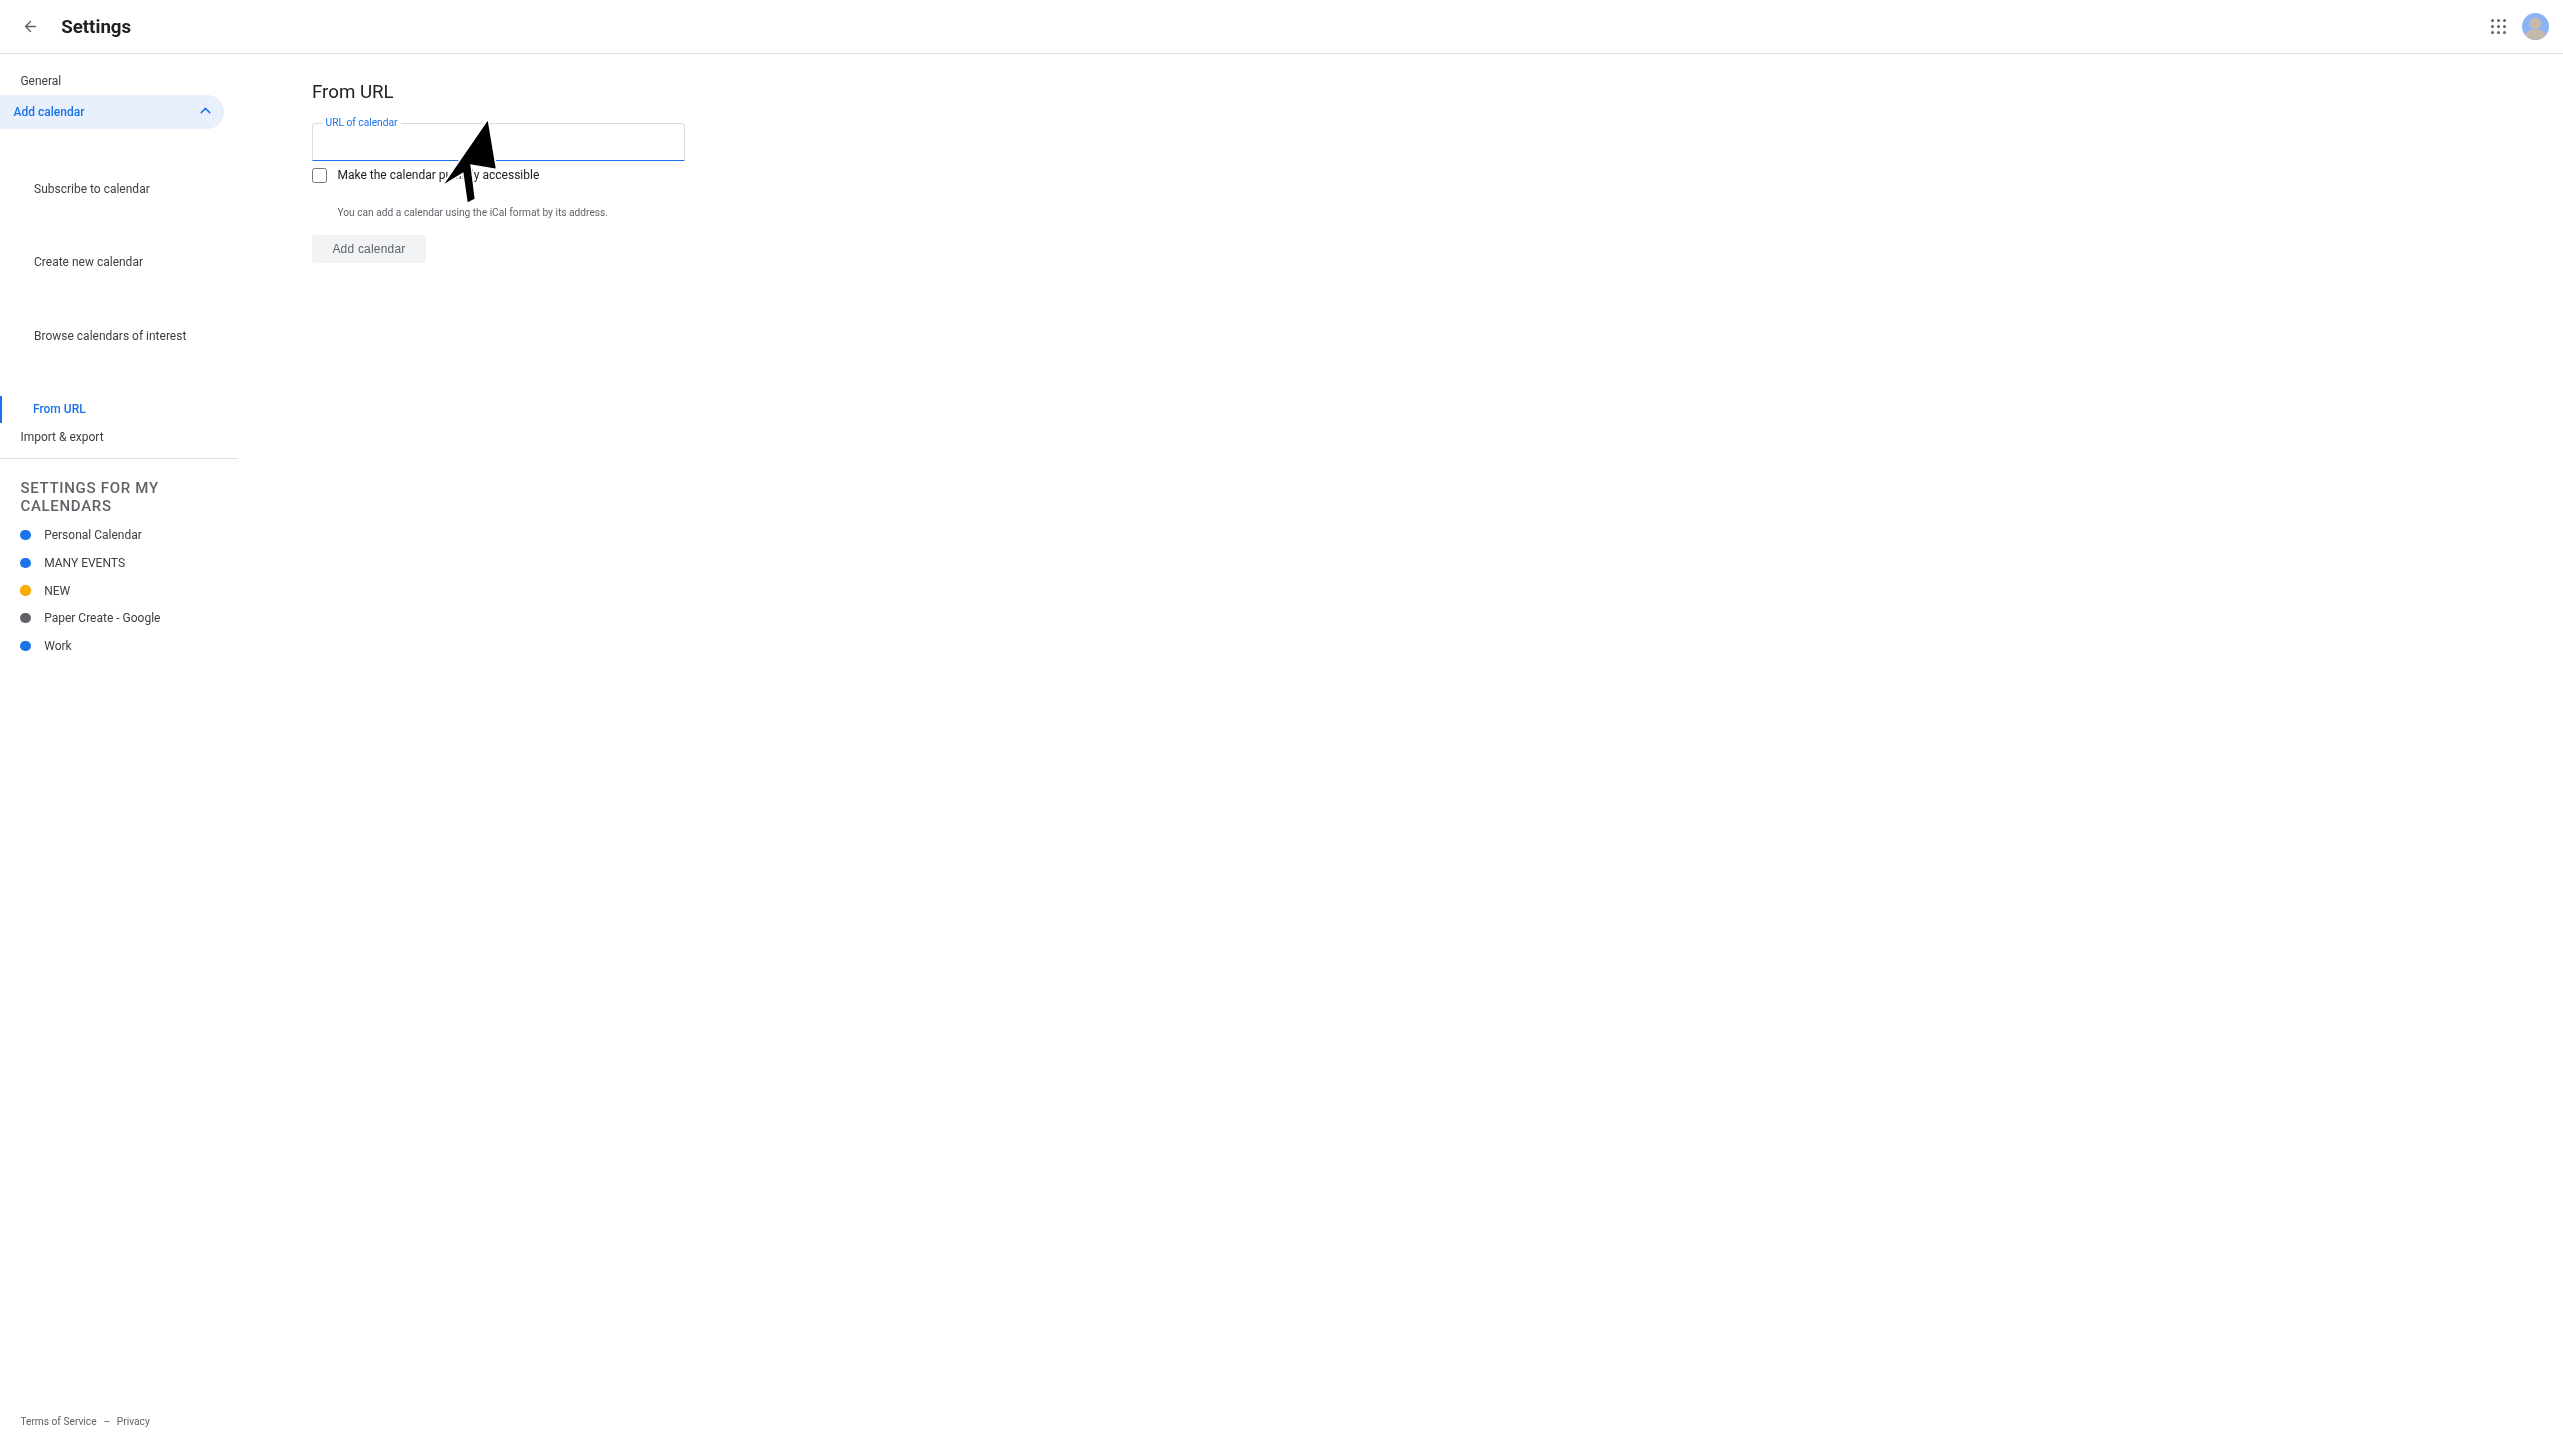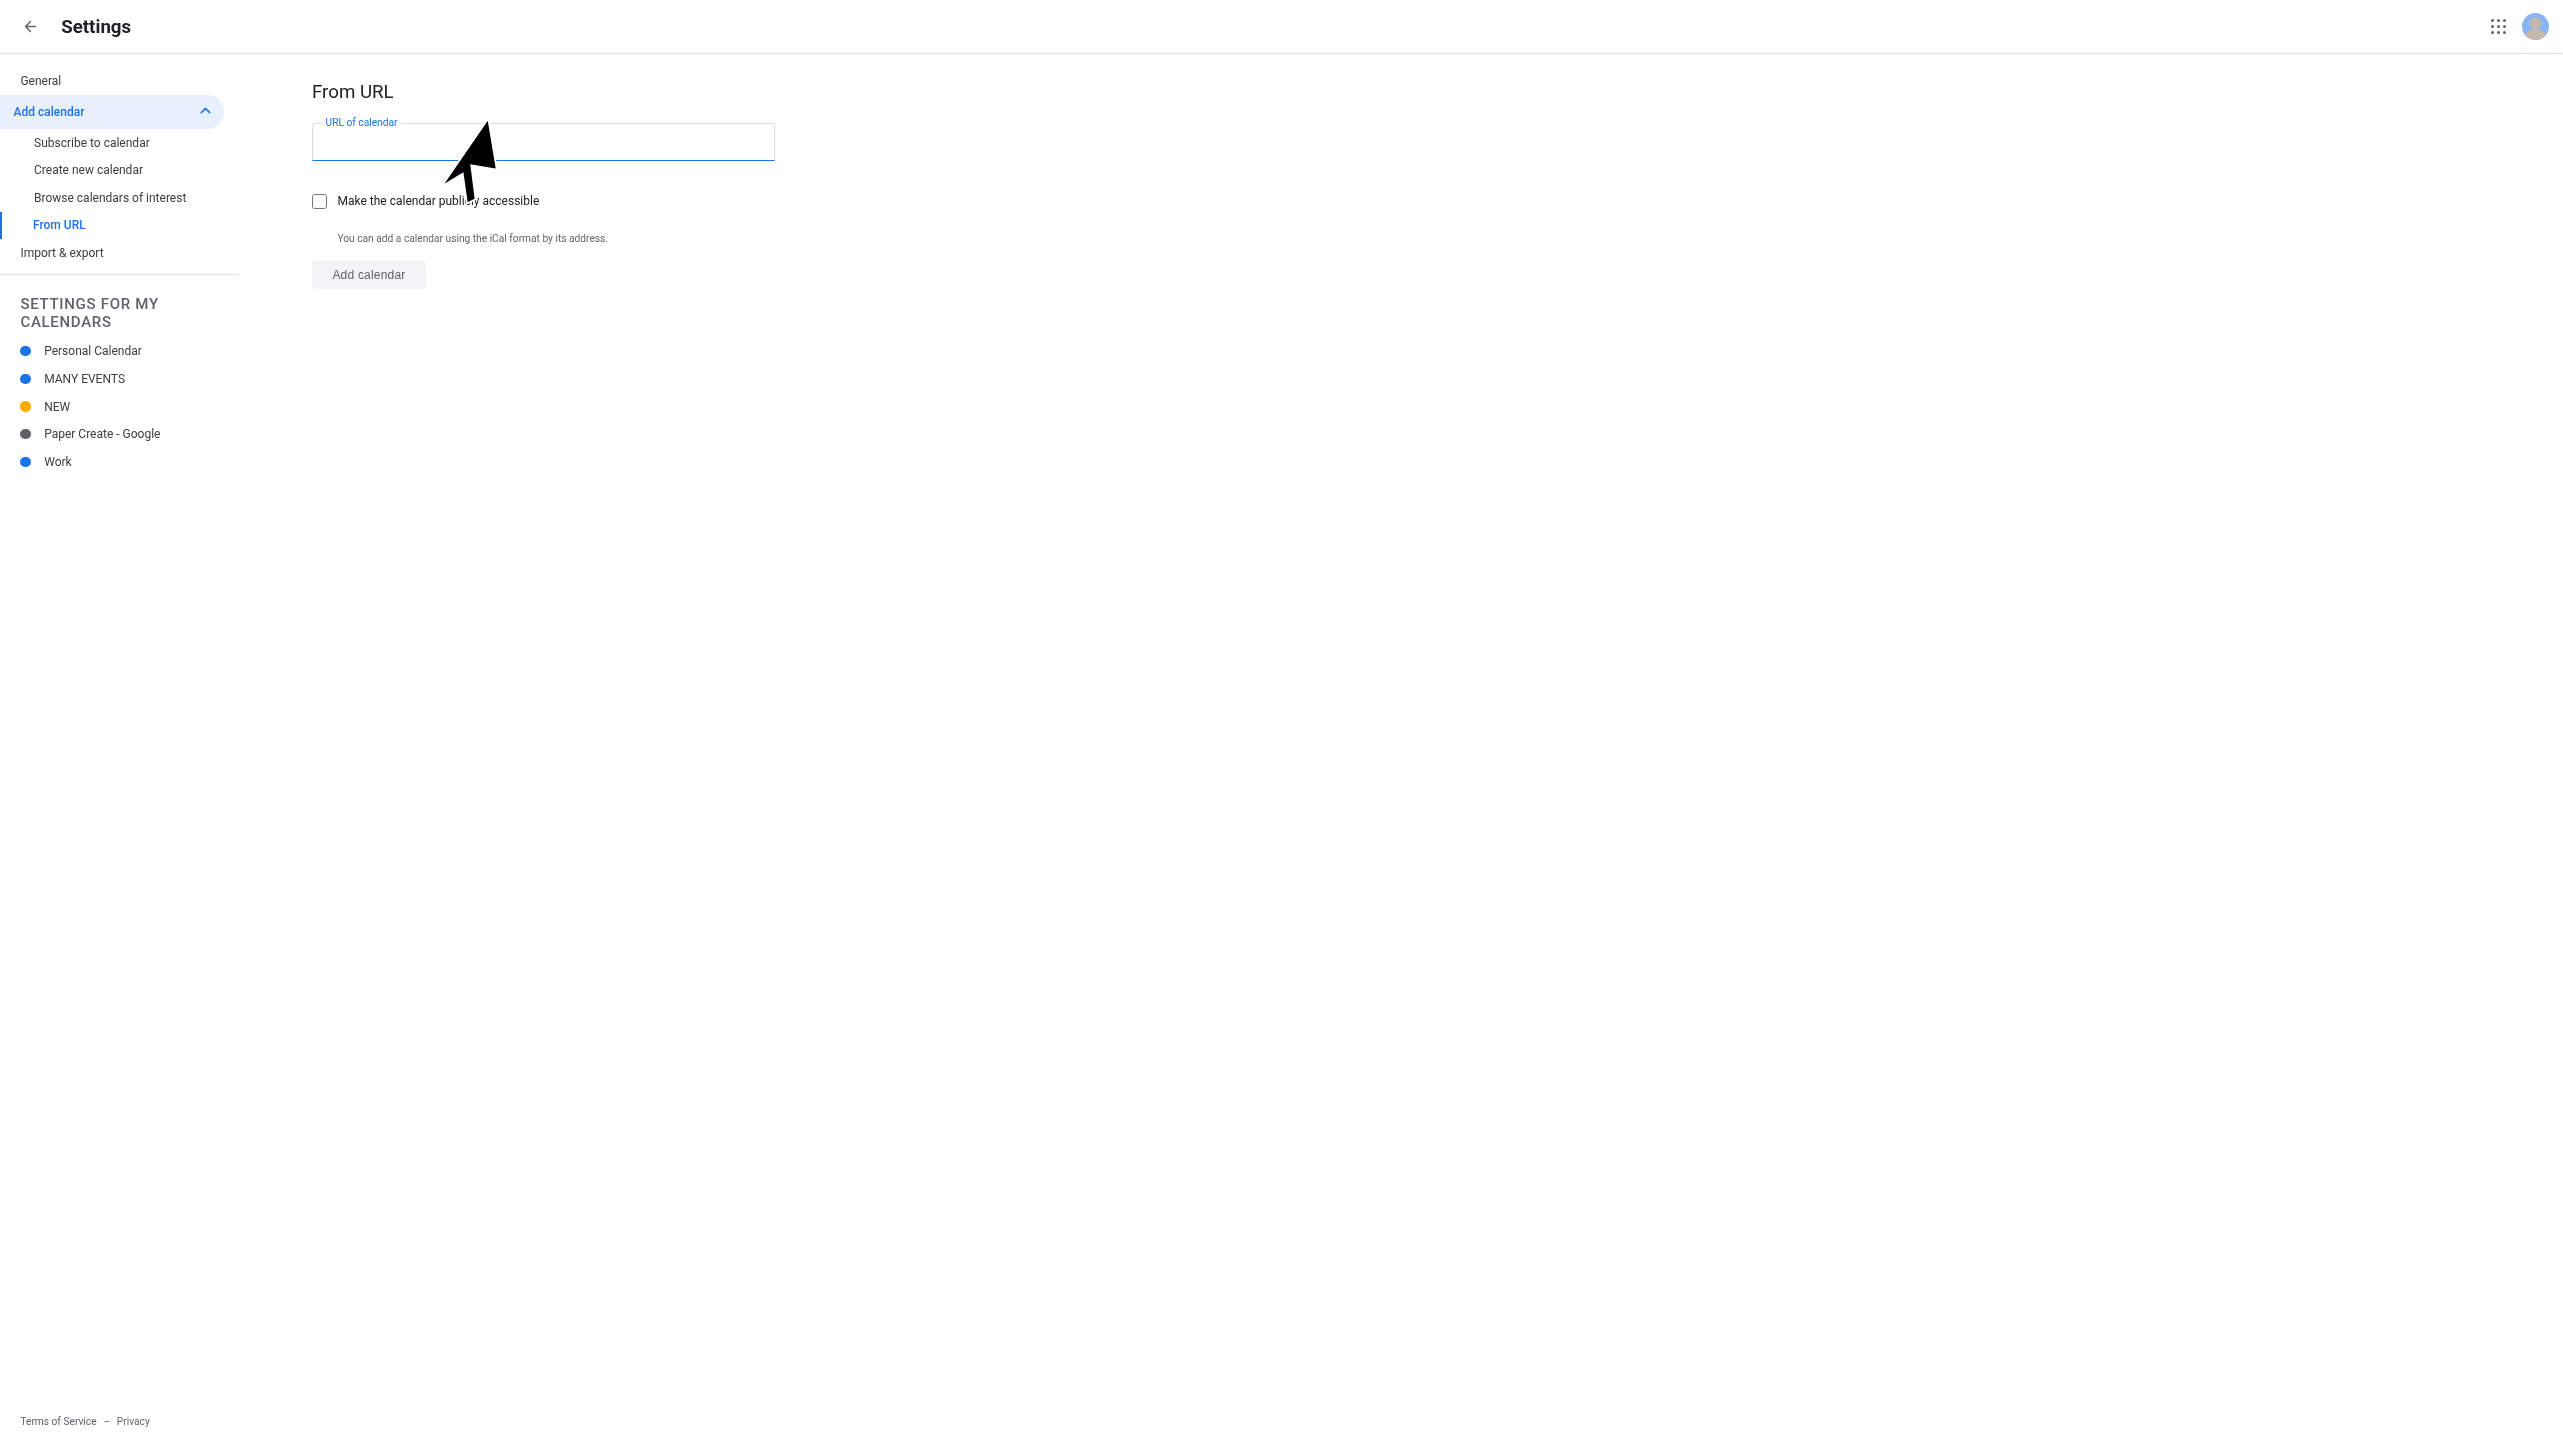--- a/index.html
+++ b/index.html
@@ -126,20 +126,21 @@
       padding: 6.8px 10.2px 6.8px 13.6px;
     }
 
     .sidebar-sub-item {
       padding: 6.8px 13.6px 6.8px 34px;
       cursor: pointer;
       font-size: 12px;
       color: #3c4043;
       border-radius: 0 20.4px 20.4px 0;
       margin-right: 13.6px;
+      margin-top: 46px;
     }
 
     .sidebar-sub-item.active-sub {
       color: #1a73e8;
       font-weight: 500;
       border-left: 2.5px solid #1a73e8;
       padding-left: 31px;
     }
 
     .sidebar-section-title {
@@ -194,22 +195,22 @@
     .section-title {
       font-size: 18.7px;
       font-weight: 400;
       color: #202124;
       margin-bottom: 20.4px;
     }
 
     
     .url-input-container {
       position: relative;
-      width: 463px;
-      margin-bottom: 33px;
+      width: 373px;
+      margin-bottom: 7px;
     }
 
     .url-input-label {
       position: absolute;
       top: -6.8px;
       left: 10.2px;
       font-size: 10.2px;
       color: #1a73e8;
       background: #fff;
       padding: 0 3.4px;

